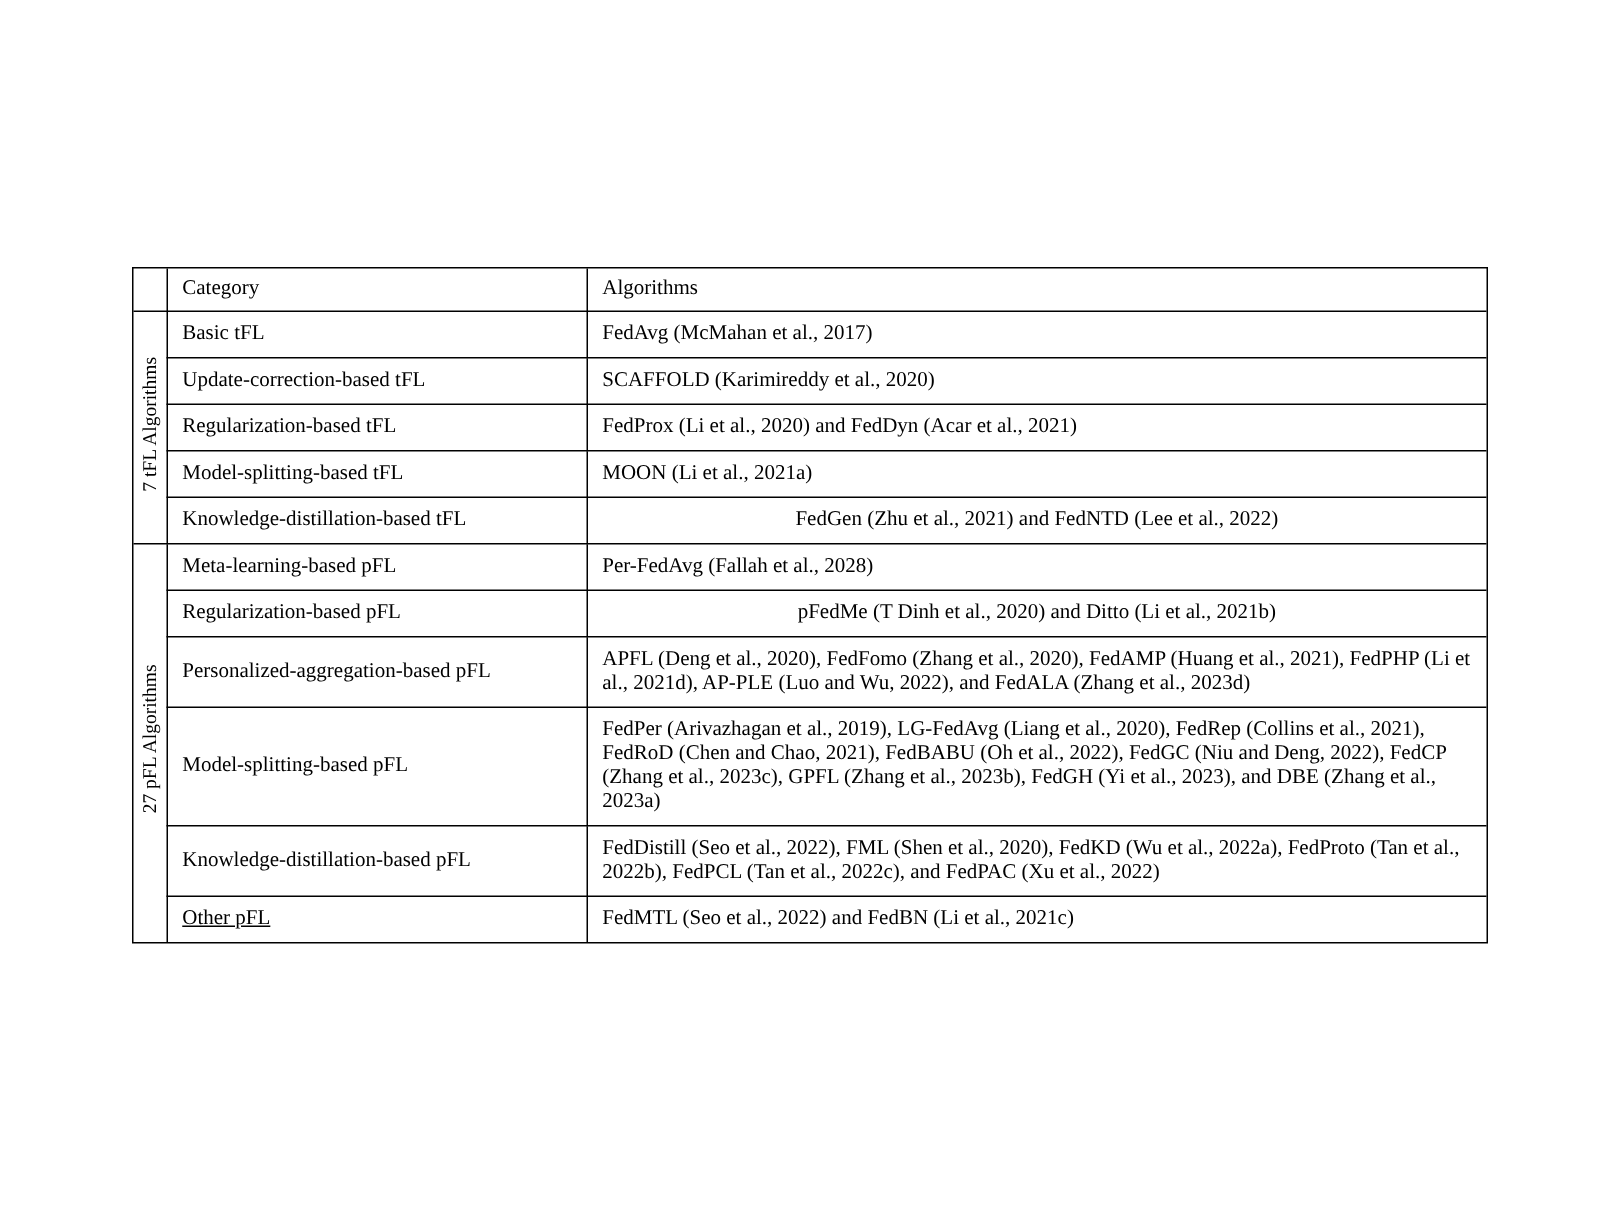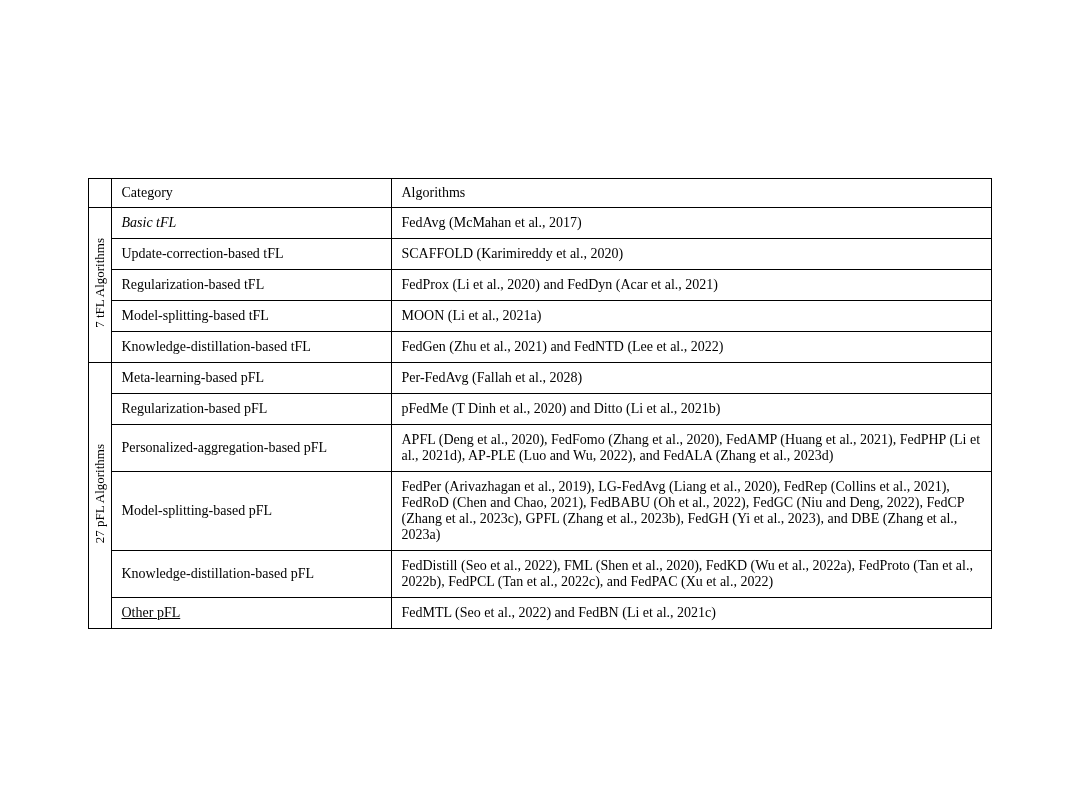--- a/index.html
+++ b/index.html
@@ -82,47 +82,47 @@
     <thead>
       <tr class="header-row">
         <th style="border-right:1px solid #000; width:22px;"></th>
         <th class="cat-header">Category</th>
         <th>Algorithms</th>
       </tr>
     </thead>
     <tbody id="table-body">
     <tr>
           <td rowspan="5" style="border-right: 1px solid rgb(0, 0, 0); border-bottom: 1.5px solid rgb(0, 0, 0); text-align: center; vertical-align: middle; width: 22px; padding: 4px 2px;"><span style="writing-mode: vertical-rl; transform: rotate(180deg); white-space: nowrap; font-size: 13px; display: inline-block;">7 tFL Algorithms</span></td>
-          <td style="border-right: 1px solid rgb(0, 0, 0); vertical-align: middle; font-style: italic;">Basic tFL</td>
+          <td style="border-right: 1px solid rgb(0, 0, 0); vertical-align: middle;">Basic tFL</td>
           <td style="vertical-align: middle;">FedAvg (McMahan et al., 2017)</td>
         </tr>
         <tr>
           <td style="border-right: 1px solid rgb(0, 0, 0); vertical-align: middle;">Update-correction-based tFL</td>
           <td style="vertical-align: middle;">SCAFFOLD (Karimireddy et al., 2020)</td>
         </tr>
         <tr>
           <td style="border-right: 1px solid rgb(0, 0, 0); vertical-align: middle;">Regularization-based tFL</td>
           <td style="vertical-align: middle;">FedProx (Li et al., 2020) and FedDyn (Acar et al., 2021)</td>
         </tr>
         <tr>
           <td style="border-right: 1px solid rgb(0, 0, 0); vertical-align: middle;">Model-splitting-based tFL</td>
           <td style="vertical-align: middle;">MOON (Li et al., 2021a)</td>
         </tr>
         <tr class="last-tfl">
           <td style="border-right: 1px solid rgb(0, 0, 0); vertical-align: middle; border-bottom: 1.5px solid rgb(0, 0, 0);">Knowledge-distillation-based tFL</td>
-          <td style="vertical-align: middle; border-bottom: 1.5px solid rgb(0, 0, 0);">FedGen (Zhu et al., 2021) and FedNTD (Lee et al., 2022)</td>
+          <td style="vertical-align: middle; border-bottom: 1.5px solid rgb(0, 0, 0); text-align: center;">FedGen (Zhu et al., 2021) and FedNTD (Lee et al., 2022)</td>
         </tr>
         <tr>
           <td rowspan="6" style="border-right: 1px solid rgb(0, 0, 0); border-bottom: none; text-align: center; vertical-align: middle; width: 22px; padding: 4px 2px;"><span style="writing-mode: vertical-rl; transform: rotate(180deg); white-space: nowrap; font-size: 13px; display: inline-block;">27 pFL Algorithms</span></td>
           <td style="border-right: 1px solid rgb(0, 0, 0); vertical-align: middle;">Meta-learning-based pFL</td>
           <td style="vertical-align: top;">Per-FedAvg (Fallah et al., 2028)</td>
         </tr>
         <tr>
           <td style="border-right: 1px solid rgb(0, 0, 0); vertical-align: middle;">Regularization-based pFL</td>
-          <td style="vertical-align: top;">pFedMe (T Dinh et al., 2020) and Ditto (Li et al., 2021b)</td>
+          <td style="vertical-align: top; text-align: center;">pFedMe (T Dinh et al., 2020) and Ditto (Li et al., 2021b)</td>
         </tr>
         <tr>
           <td style="border-right: 1px solid rgb(0, 0, 0); vertical-align: middle;">Personalized-aggregation-based pFL</td>
           <td style="vertical-align: top;">APFL (Deng et al., 2020), FedFomo (Zhang et al., 2020), FedAMP (Huang et al., 2021), FedPHP (Li et al., 2021d), AP-PLE (Luo and Wu, 2022), and FedALA (Zhang et al., 2023d)</td>
         </tr>
         <tr>
           <td style="border-right: 1px solid rgb(0, 0, 0); vertical-align: middle;">Model-splitting-based pFL</td>
           <td style="vertical-align: top;">FedPer (Arivazhagan et al., 2019), LG-FedAvg (Liang et al., 2020), FedRep (Collins et al., 2021), FedRoD (Chen and Chao, 2021), FedBABU (Oh et al., 2022), FedGC (Niu and Deng, 2022), FedCP (Zhang et al., 2023c), GPFL (Zhang et al., 2023b), FedGH (Yi et al., 2023), and DBE (Zhang et al., 2023a)</td>
         </tr>
         <tr>

